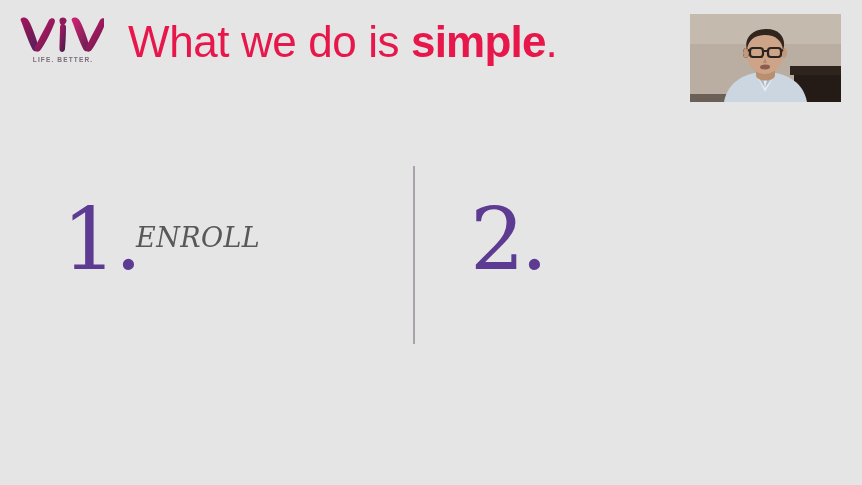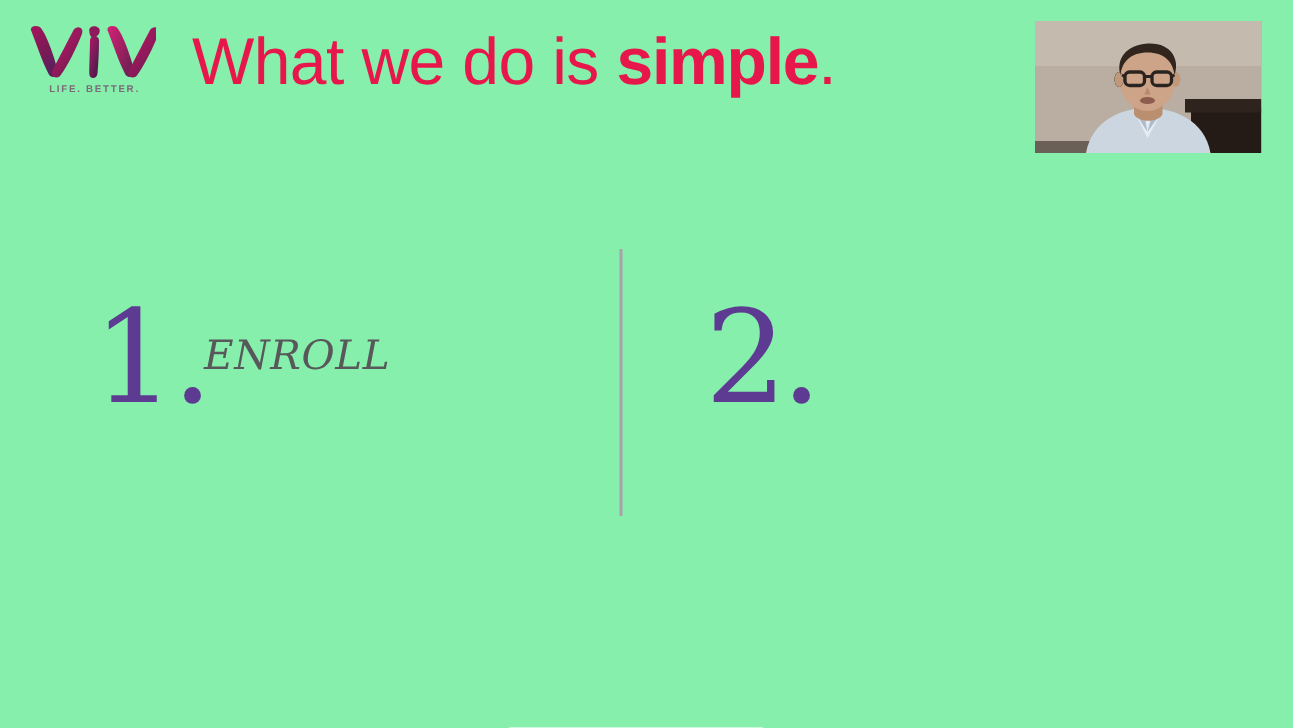--- a/index.html
+++ b/index.html
@@ -13,21 +13,21 @@
     height: 485px;
     overflow: hidden;
     font-family: "Liberation Sans", sans-serif;
     -webkit-font-smoothing: antialiased;
   }
 
   .slide {
     position: relative;
     width: 862px;
     height: 485px;
-    background: #86efac;
+    background: #e5e5e5;
   }
 
   
   .logo {
     position: absolute;
     left: 18px;
     top: 16px;
     width: 90px;
     height: 58px;
   }

